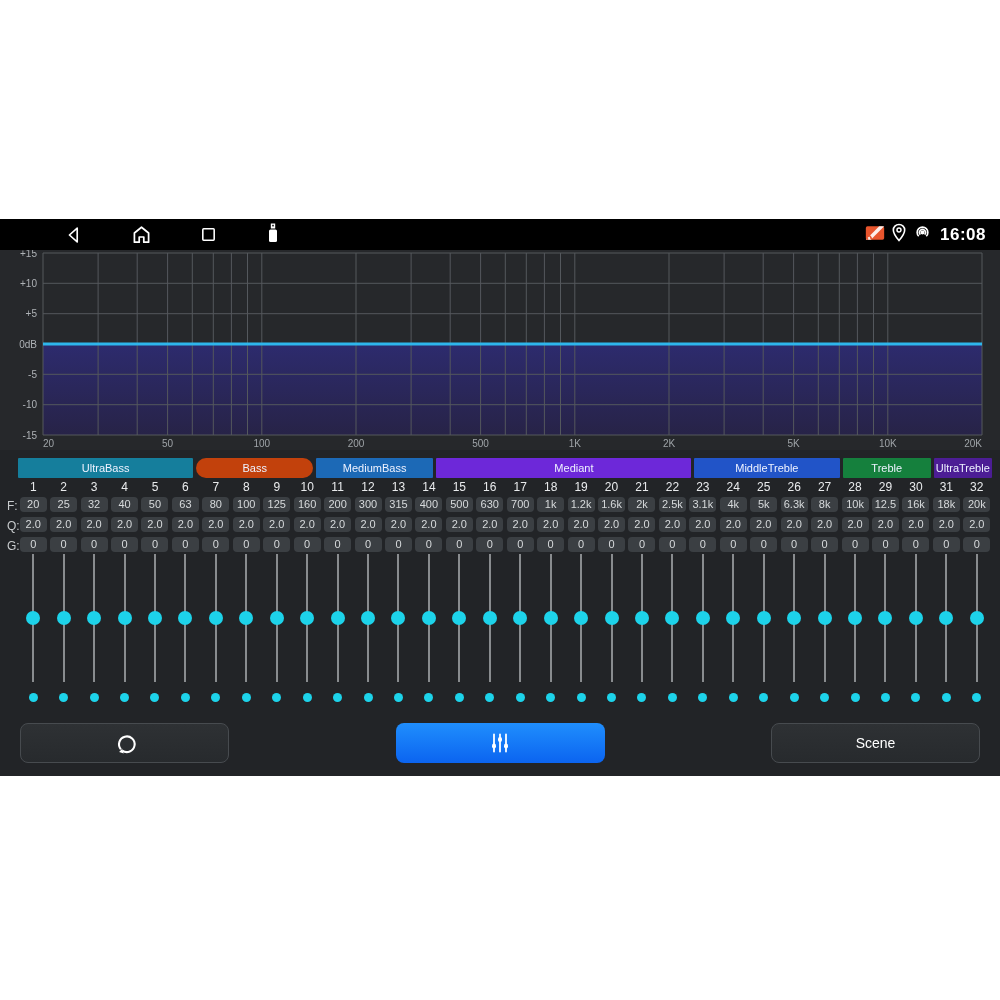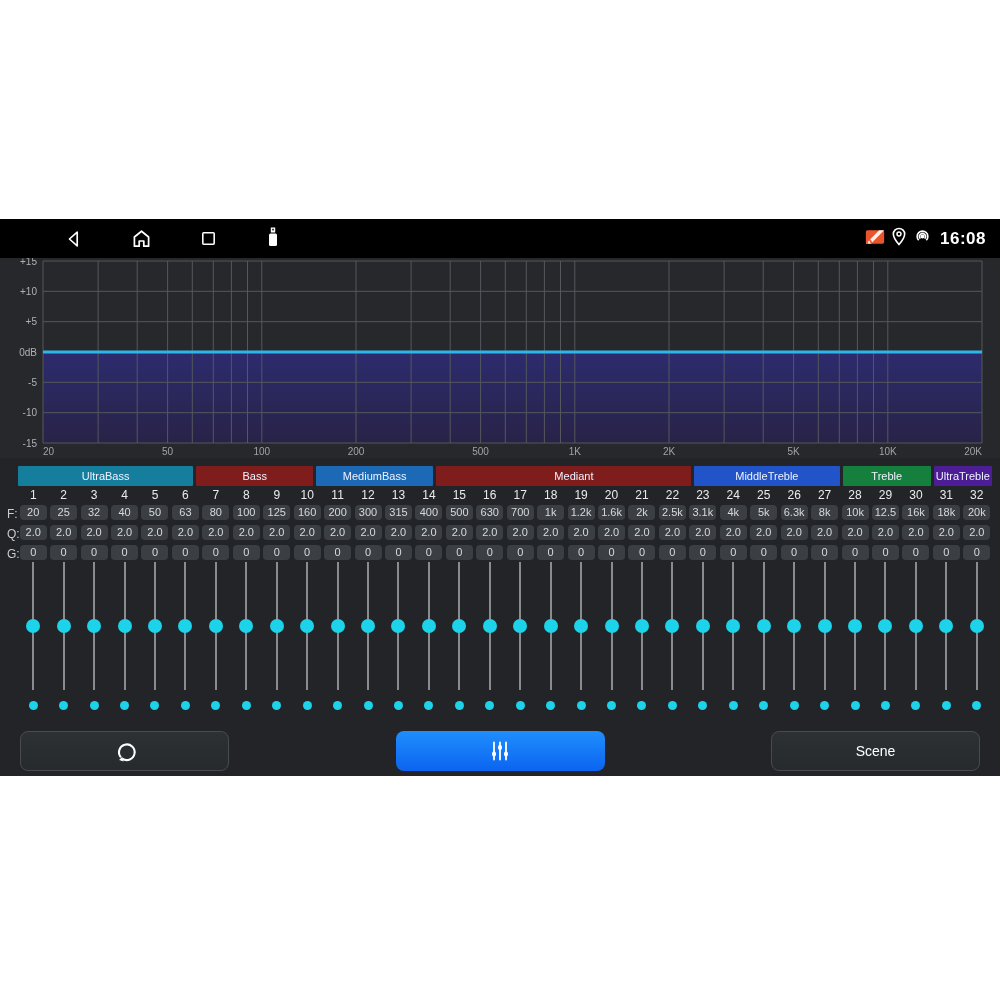--- a/index.html
+++ b/index.html
@@ -1,21 +1,21 @@
 <!DOCTYPE html>
 <html><head>
 <meta charset="utf-8">
 <style>
   html,body{margin:0;padding:0;background:#ffffff;}
   body{font-family:"Liberation Sans", sans-serif; -webkit-font-smoothing:antialiased;}
   .screen{position:relative;width:1000px;height:1000px;background:#ffffff;overflow:hidden;}
   .app{position:absolute;top:219px;left:0;width:1000px;height:557px;background:#222427;}
 
   
-  .status-bar{height:39px;background:#000;display:flex;align-items:center;justify-content:space-between;}
+  .status-bar{height:31px;background:#000;display:flex;align-items:center;justify-content:space-between;}
   .nav-icons{display:flex;align-items:center;padding-left:62px;gap:43px;}
   .nav-icons .nav-btn{width:24px;height:24px;display:flex;align-items:center;justify-content:center;background:none;border:none;padding:0;}
   .sys-icons{display:flex;align-items:center;gap:6px;padding-right:14px;}
   .sys-icons .time{color:#fff;font-weight:bold;font-size:17px;letter-spacing:.5px;margin-left:2px;}
 
   
   .chart{position:relative;width:1000px;height:200px;background:#26282b;}
   .chart svg{position:absolute;left:0;top:0;}
   .ytick{fill:#aeb2b6;font-size:10px;font-family:"Liberation Sans",sans-serif;}
   .xtick{fill:#9fa4a8;font-size:10px;font-family:"Liberation Sans",sans-serif;}
@@ -167,27 +167,27 @@
           <text class="xtick" x="793.6" y="197" text-anchor="middle">5K</text>
           <text class="xtick" x="887.8" y="197" text-anchor="middle">10K</text>
           <text class="xtick" x="982.0" y="197" text-anchor="end">20K</text>
         </svg>
     </div>
 
     <div class="band-row" id="band-row">
         <div class="band" style="flex-grow: 6; flex-basis: 0px; background: rgb(21, 126, 156);">
           <span>UltraBass</span>
         </div>
-        <div class="band" style="flex-grow: 4; flex-basis: 0px; background: #7f1d1d;">
+        <div class="band" style="flex-grow: 4; flex-basis: 0px; background: #c2410c; border-radius: 10px;">
           <span>Bass</span>
         </div>
         <div class="band" style="flex-grow: 4; flex-basis: 0px; background: rgb(28, 105, 182);">
           <span>MediumBass</span>
         </div>
-        <div class="band" style="flex-grow: 8; flex-basis: 0px; background: #7f1d1d; padding-left: 21px;">
+        <div class="band" style="flex-grow: 8; flex-basis: 0px; background: #6d28d9; padding-left: 21px;">
           <span>Mediant</span>
         </div>
         <div class="band" style="flex-grow: 5; flex-basis: 0px; background: rgb(33, 84, 200);">
           <span>MiddleTreble</span>
         </div>
         <div class="band" style="flex-grow: 3; flex-basis: 0px; background: #15803d;">
           <span>Treble</span>
         </div>
         <div class="band" style="flex-grow: 2; flex-basis: 0px; background: #4c1d95;">
           <span>UltraTreble</span>

